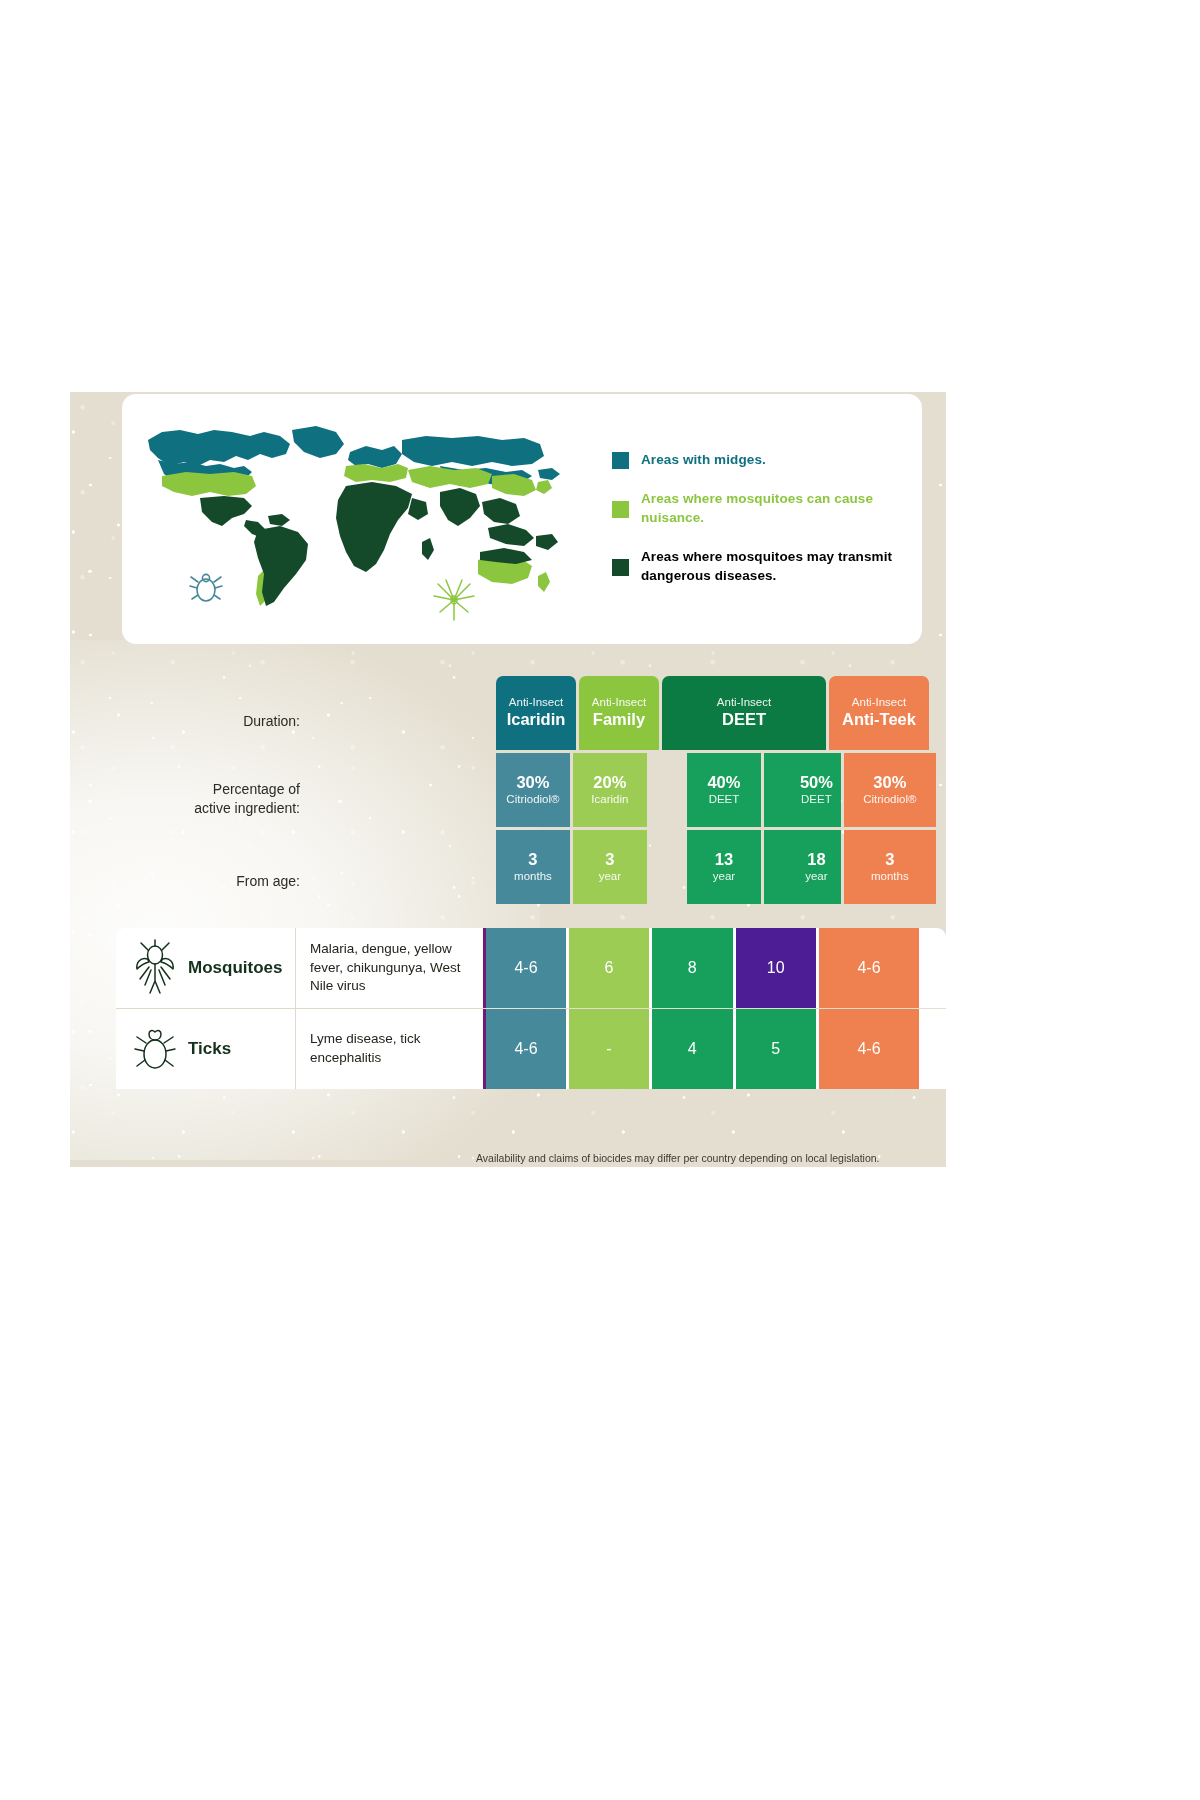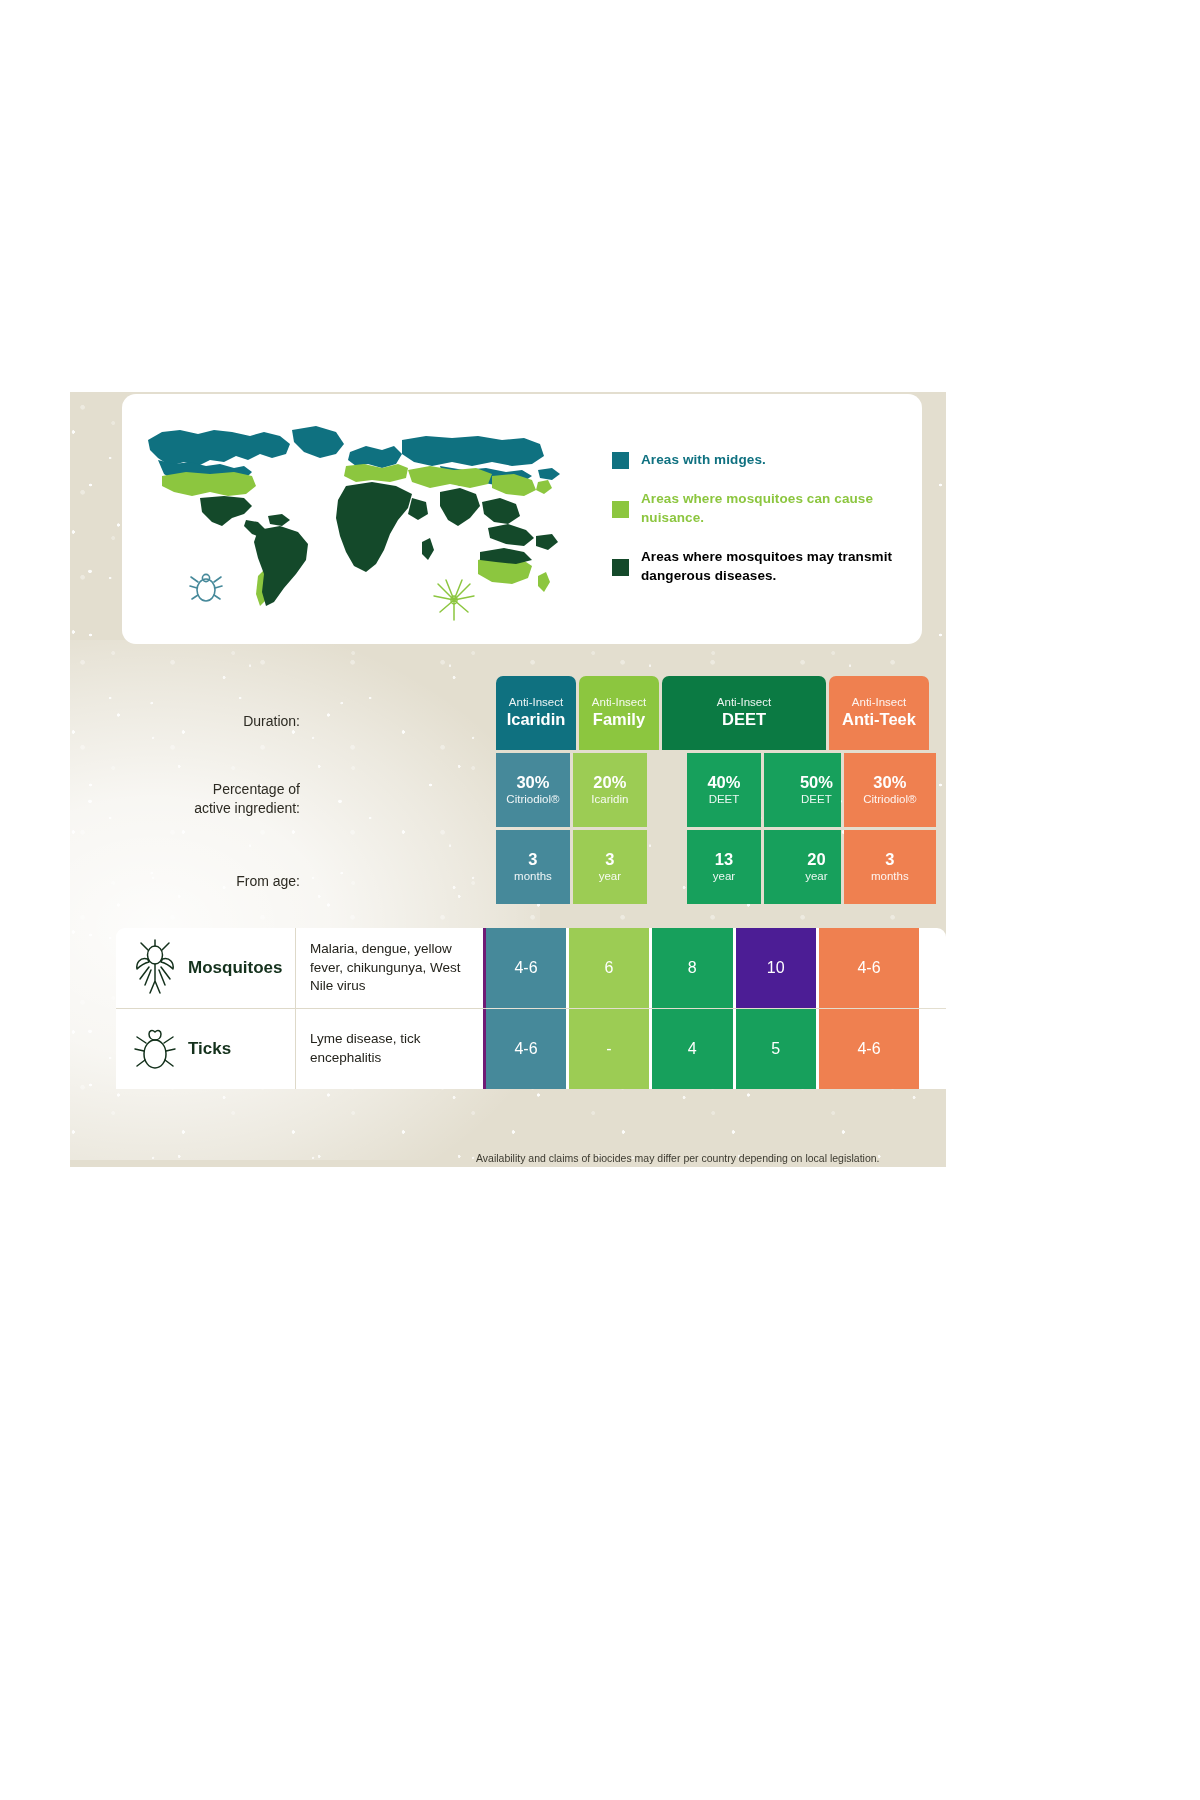--- a/index.html
+++ b/index.html
@@ -287,21 +287,21 @@
         </div>
         <div class="cell w2" style="background:#9ccc54">
           <span class="num">3</span>
           <span class="unit">year</span>
         </div>
         <div class="cell w3" style="background:#17a05c">
           <span class="num">13</span>
           <span class="unit">year</span>
         </div>
         <div class="cell w4" style="background:#17a05c">
-          <span class="num">20</span>
+          <span class="num">18</span>
           <span class="unit">year</span>
         </div>
         <div class="cell w5" style="background:#ef8050">
           <span class="num">3</span>
           <span class="unit">months</span>
         </div>
       </div>
     </div>
   </div>
 

